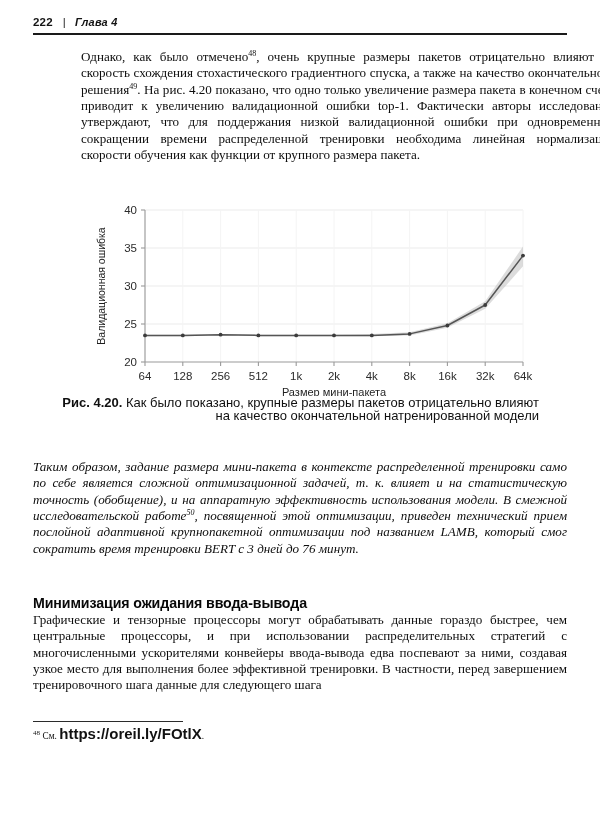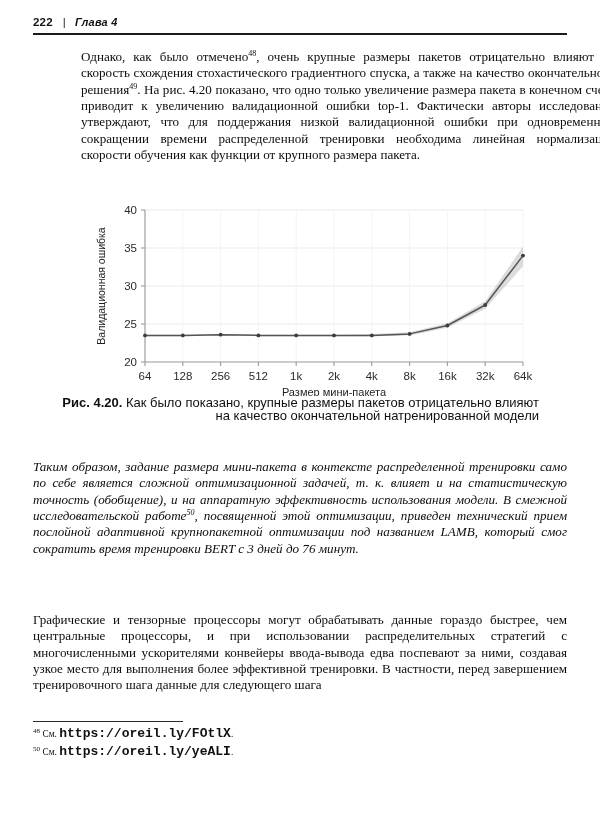--- a/index.html
+++ b/index.html
@@ -134,23 +134,23 @@
     color: #111111;
     text-indent: 0;
   }
   .fnote sup {
     font-size: 7px;
     vertical-align: super;
     line-height: 0;
     margin-right: 2.5px;
   }
   .fnote .url {
-    font-family: Liberation Mono, monospace;
-    font-weight: bold;
-    font-size: 13px;
+    font-family: Liberation Sans, sans-serif;
+    font-weight: bold;
+    font-size: 15px;
   }
   .fnote.tight { margin-bottom: 5px; }
 </style>
 </head>
 <body>
 
 <div class="page">
 
   <div class="runhead">
     <span class="folio">222</span>
@@ -232,25 +232,27 @@
           <text x="0" y="0" text-anchor="middle" font-family="&quot;Liberation Sans&quot;, &quot;DejaVu Sans&quot;, sans-serif" font-size="10.5" fill="#1f1f1f" transform="translate(72,86) rotate(-90)">Валидационная ошибка</text>
         </svg>
     </div>
     <p class="fig-caption"><span class="fignum">Рис. 4.20.</span><span> Как было показано, крупные размеры пакетов отрицательно влияют на качество окончательной натренированной модели</span></p>
   </div>
 
   <div class="body-col" style="top:459px;font-style:italic;">
     <p class="para"><span>Таким образом, задание размера мини-пакета в контексте распределенной тренировки само по себе является сложной оптимизационной задачей, т. к. влияет и на статистическую точность (обобщение), и на аппаратную эффективность использования модели. В смежной исследовательской работе</span><sup class="fn">50</sup><span>, посвященной этой оптимизации, приведен технический прием послойной адаптивной крупнопакетной оптимизации под названием LAMB, который смог сократить время тренировки BERT с 3 дней до 76 минут.</span></p>
   </div>
 
+  <div class="body-col" style="top:595px;">
+    <h2 class="section">Минимизация ожидания ввода-вывода</h2>
+  </div>
 
   <div class="body-col" style="top:604px;margin-top:8px;">
     <p class="para">Графические и тензорные процессоры могут обрабатывать данные гораздо быстрее, чем центральные процессоры, и при использовании распределительных стратегий с многочисленными ускорителями конвейеры ввода-вывода едва поспевают за ними, создавая узкое место для выполнения более эффективной тренировки. В частности, перед завершением тренировочного шага данные для следующего шага</p>
   </div>
 
   <div class="fn-rule"></div>
 
   <div class="footnotes">
     <p class="fnote tight"><sup>48</sup><span>См. </span><span class="url">https://oreil.ly/FOtlX</span><span>.</span></p>
-    <p class="fnote"><sup>50</sup><span>См. </span><span class="url">https://oreil.ly/yeALI</span><span>.</span></p>
   </div>
 
 </div>
 
 </body></html>

